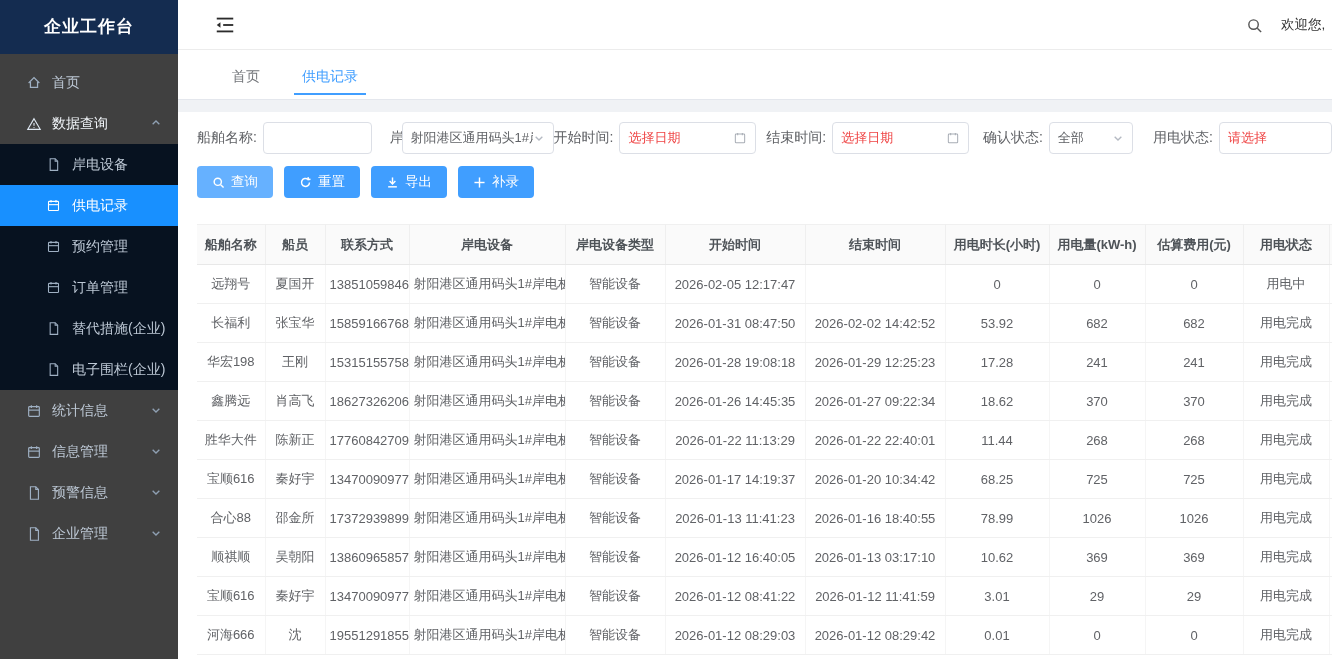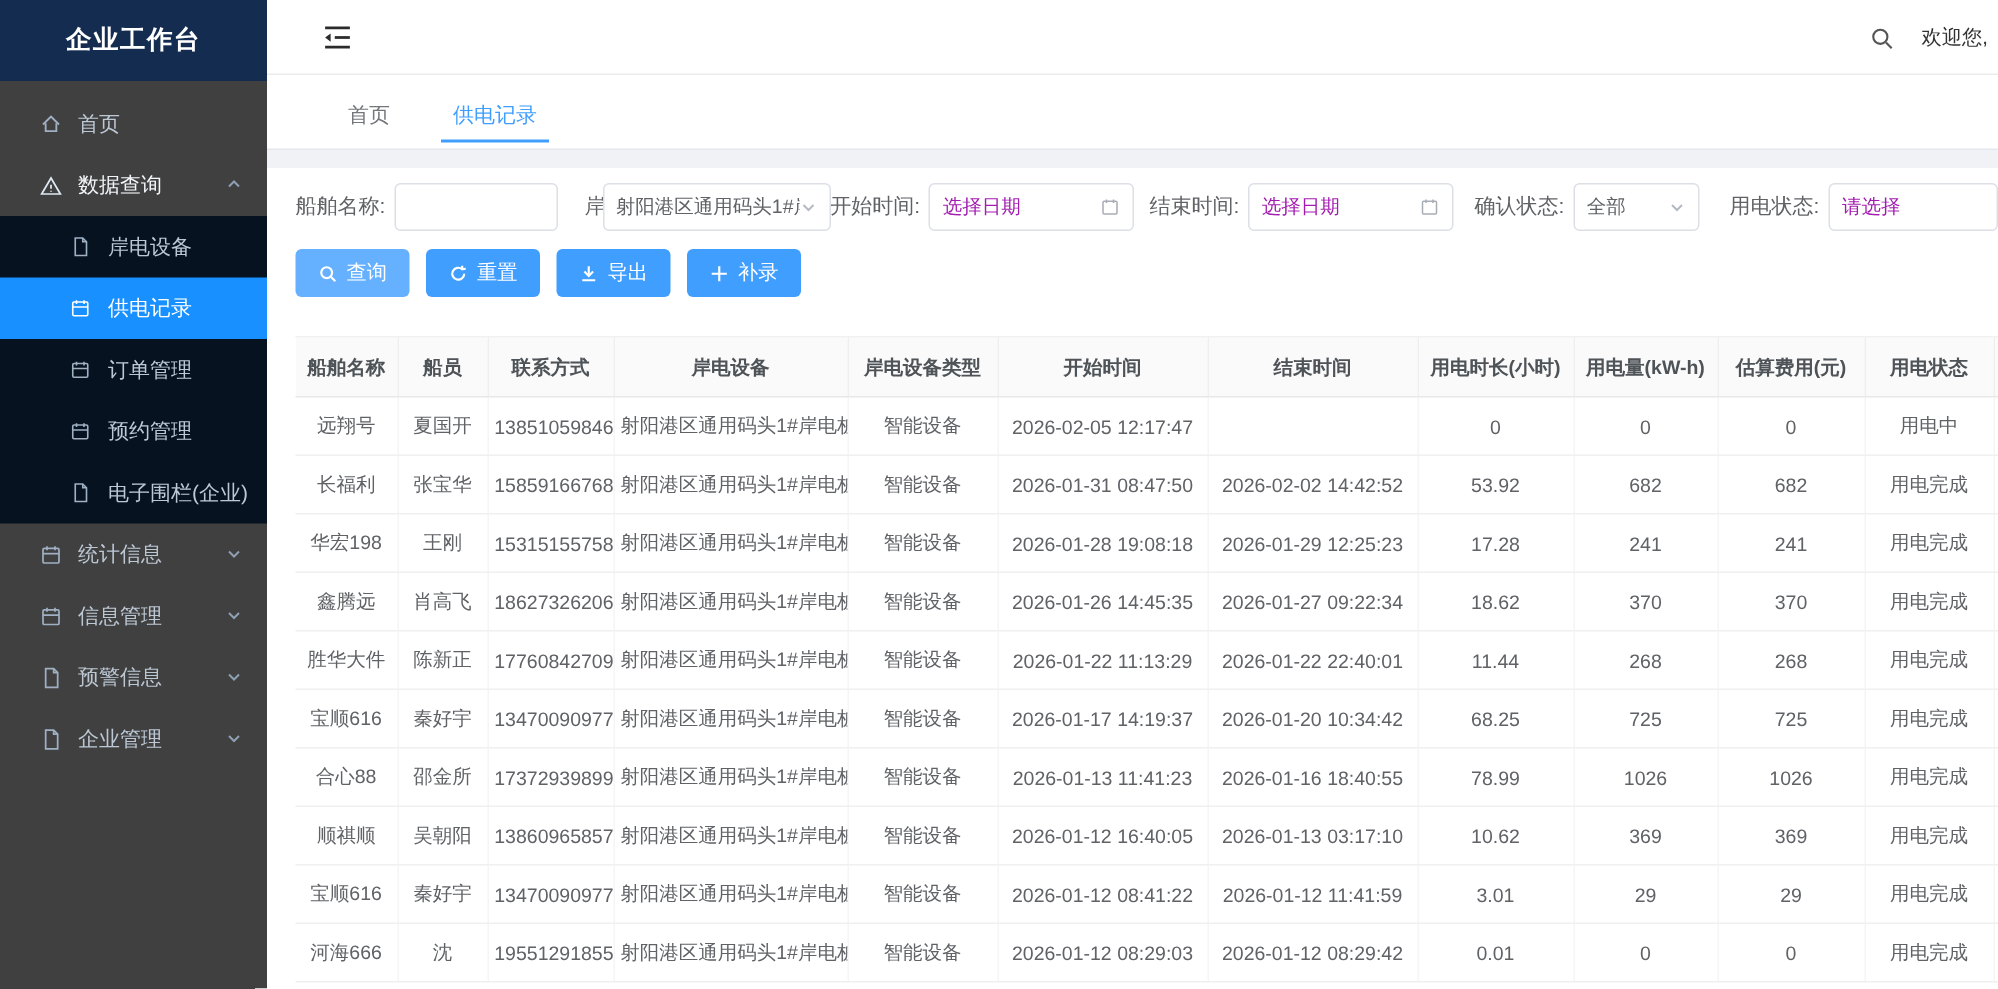--- a/index.html
+++ b/index.html
@@ -38,21 +38,21 @@
   .tab.active::after { content:""; position:absolute; left:6px; right:6px; bottom:4px; height:2px; background:#409eff; }
 
   .gray-gap { height:12px; background:#f0f2f5; }
   .content { background:#fff; flex:1 1 auto; padding:10px 0 0 19px; overflow:hidden; }
 
   
   .filters { display:flex; align-items:center; height:32px; white-space:nowrap; }
   .f-label { font-size:14px; color:#606266; margin-right:6px; }
   .f-input, .f-select, .f-date { height:32px; border:1px solid #dcdfe6; border-radius:4px;
     background:#fff; display:inline-flex; align-items:center; padding:0 8px; font-size:13px; color:#606266; }
-  .placeholder { color:#a21caf; }
+  .placeholder { color:#ef4444; }
   .f-select .sel-chev { width:12px; height:12px; color:#b4b9c2; margin-left:auto; }
   .f-date .cal-ico { width:14px; height:14px; color:#a8adb5; margin-left:auto; }
   .g1-input { width:125px; }
   .g2-select { width:152px; }
   .g-date { width:158px; }
   .g5-select { width:96px; }
   .g6-input { width:130px; }
 
   
   .actions { display:flex; align-items:center; margin-top:12px; height:32px; }
@@ -132,32 +132,41 @@
         </div>
         <div class="menu-item">
           <span class="mi-icon">
             <svg viewBox="0 0 18 18" width="15" height="15" fill="none" stroke="currentColor" stroke-width="1.3">
                 <rect x="3" y="4" width="12" height="11" rx="1"></rect>
                 <line x1="6" y1="2.5" x2="6" y2="5.5"></line>
                 <line x1="12" y1="2.5" x2="12" y2="5.5"></line>
                 <line x1="3" y1="8" x2="15" y2="8"></line>
               </svg>
           </span>
-          <span>订单管理</span>
+          <span>预约管理</span>
         </div>
         <div class="menu-item">
           <span class="mi-icon">
             <svg viewBox="0 0 18 18" width="15" height="15" fill="none" stroke="currentColor" stroke-width="1.3">
                 <rect x="3" y="4" width="12" height="11" rx="1"></rect>
                 <line x1="6" y1="2.5" x2="6" y2="5.5"></line>
                 <line x1="12" y1="2.5" x2="12" y2="5.5"></line>
                 <line x1="3" y1="8" x2="15" y2="8"></line>
               </svg>
           </span>
-          <span>预约管理</span>
+          <span>订单管理</span>
+        </div>
+        <div class="menu-item">
+          <span class="mi-icon">
+            <svg viewBox="0 0 18 18" width="15" height="15" fill="none" stroke="currentColor" stroke-width="1.3">
+                <path d="M5 2 h6 l3 3 v11 h-9 z"></path>
+                <path d="M11 2 v3 h3"></path>
+              </svg>
+          </span>
+          <span>替代措施(企业)</span>
         </div>
         <div class="menu-item">
           <span class="mi-icon">
             <svg viewBox="0 0 18 18" width="15" height="15" fill="none" stroke="currentColor" stroke-width="1.3">
                 <path d="M5 2 h6 l3 3 v11 h-9 z"></path>
                 <path d="M11 2 v3 h3"></path>
               </svg>
           </span>
           <span>电子围栏(企业)</span>
         </div>

